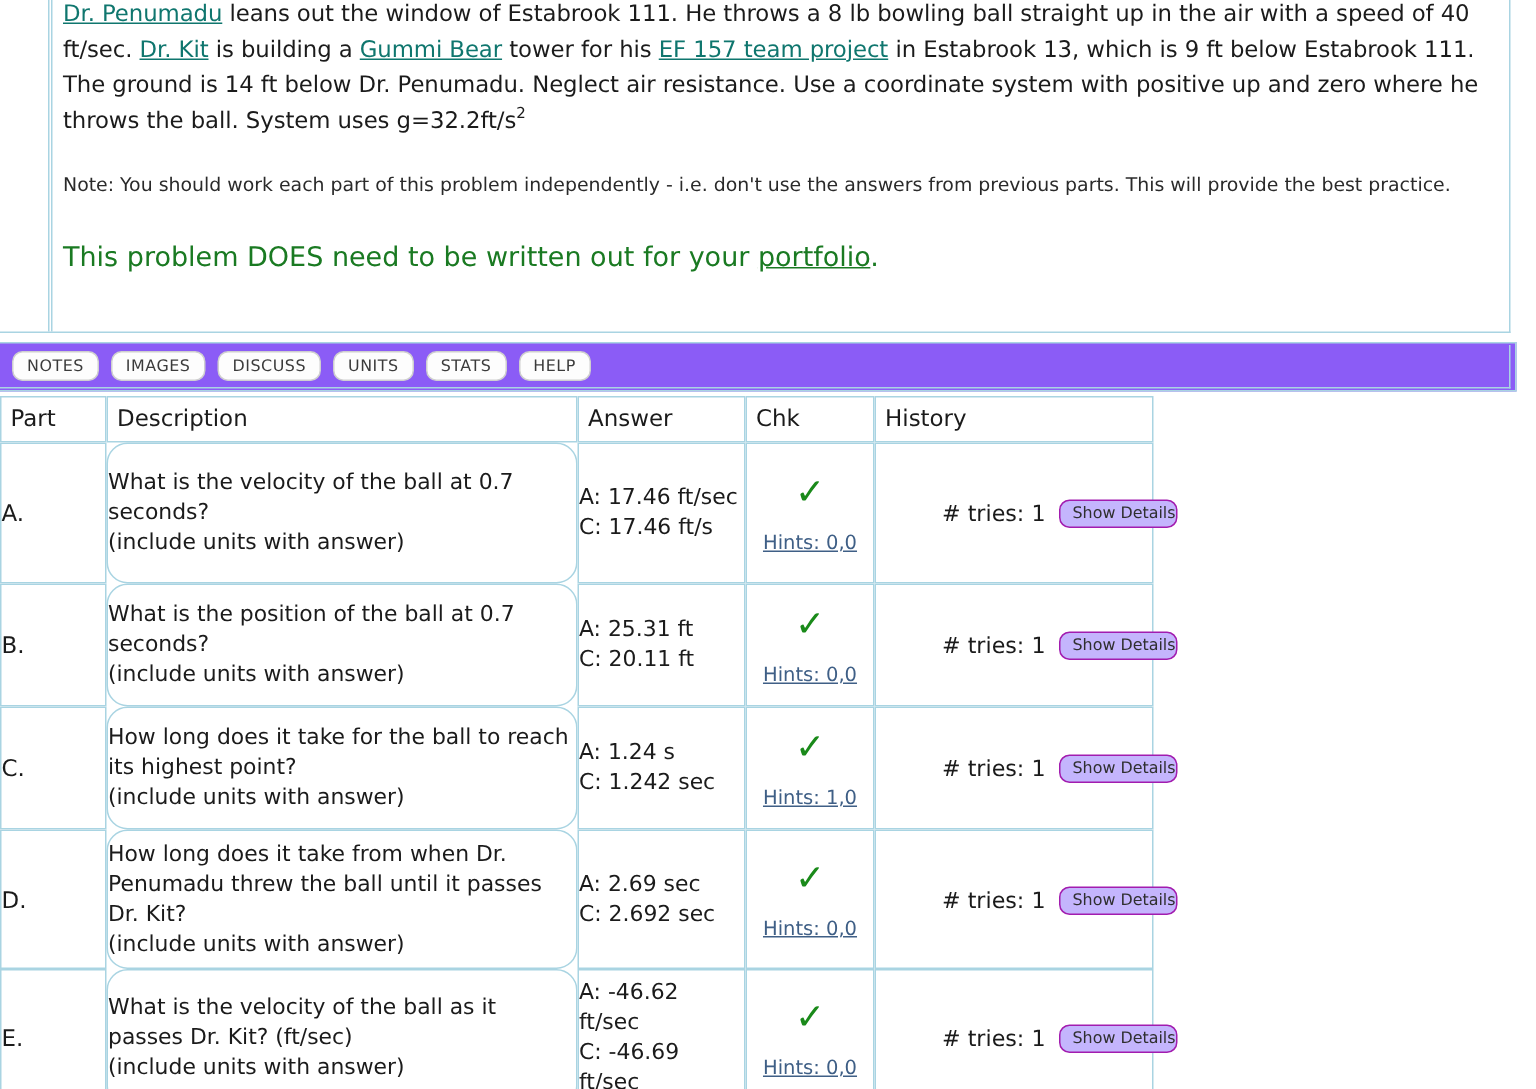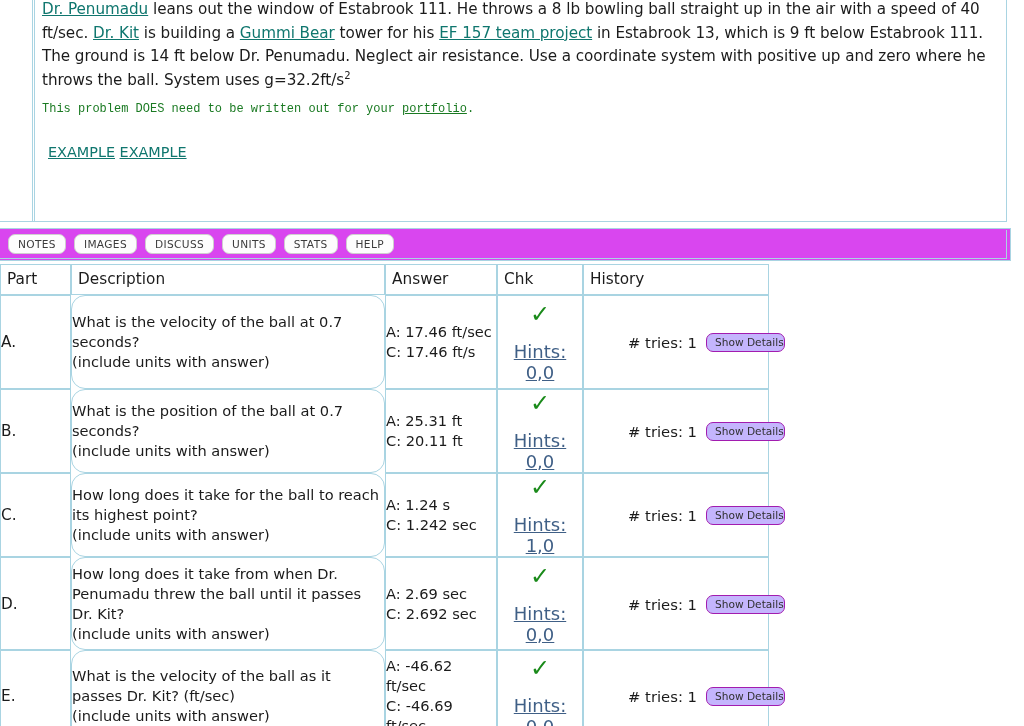--- a/index.html
+++ b/index.html
@@ -62,25 +62,24 @@
     line-height: 0;
     vertical-align: super;
   }
   .note {
     font-size: 12.6px;
     line-height: 21px;
     margin: 20px 0 0 0;
     color: #2a2a2a;
   }
   .portfolio-line {
-    font-size: 12px;
+    font-size: 18px;
     line-height: 22px;
-    margin: 6px 0 0 0;
+    margin: 28px 0 0 0;
     color: #1a7a22;
-    font-family: Liberation Mono, monospace;
   }
   .examples-line {
     font-size: 14.4px;
     line-height: 22px;
     margin: 21px 0 0 6px;
   }
   a.lnk {
     color: #0f766e;
     text-decoration: underline;
   }
@@ -92,21 +91,21 @@
   
   .toolbar-wrap {
     position: absolute;
     left: 0px;
     top: 228px;
     width: 1011px;
     height: 33px;
     border: 1px solid #a9d4e2;
     border-left: none;
     box-sizing: border-box;
-    background: #d946ef;
+    background: #8b5cf6;
     padding-left: 18px;
   }
   .toolbar-inner {
     position: absolute;
     left: 0;
     top: 1px;
     right: 3px;
     bottom: 1px;
     border: 1px solid #a9d4e2;
     border-left: none;
@@ -190,21 +189,21 @@
   }
   .check {
     color: #1a8a1a;
     font-size: 24px;
     line-height: 26px;
     display: block;
     font-family: "DejaVu Sans", sans-serif;
   }
   .hints {
     display: block;
-    font-size: 18px;
+    font-size: 13px;
     color: #3f5f86;
     text-decoration: underline;
     margin-top: 14px;
     cursor: pointer;
   }
   .cell-history {
     padding: 0 0 0 8px;
     white-space: nowrap;
   }
   .tries {
@@ -236,24 +235,24 @@
 </style>
 </head>
 <body>
 
 <div class="problem-panel">
   <div class="problem-gutter"></div>
   <div class="problem-body">
 
     <p class="stmt"><a class="lnk" href="#">Dr. Penumadu</a><span> leans out the window of Estabrook 111. He throws a 8 lb bowling ball straight up in the air with a speed of 40 ft/sec. </span><a class="lnk" href="#">Dr. Kit</a><span> is building a </span><a class="lnk" href="#">Gummi Bear</a><span> tower for his </span><a class="lnk" href="#">EF 157 team project</a><span> in Estabrook 13, which is 9 ft below Estabrook 111. The ground is 14 ft below Dr. Penumadu. Neglect air resistance. Use a coordinate system with positive up and zero where he throws the ball. System uses g=32.2ft/s</span><sup>2</sup></p>
 
+    <p class="note">Note: You should work each part of this problem independently - i.e. don't use the answers from previous parts. This will provide the best practice.</p>
 
     <p class="portfolio-line"><span>This problem DOES need to be written out for your </span><a class="lnk-green" href="#">portfolio</a><span>.</span></p>
 
-    <p class="examples-line"><a class="lnk" href="#">EXAMPLE</a> <a class="lnk" href="#">EXAMPLE</a></p>
 
   </div>
 </div>
 
 <div class="toolbar-wrap">
   <div class="toolbar-inner">
     <button class="tbtn">NOTES</button>
     <button class="tbtn">IMAGES</button>
     <button class="tbtn">DISCUSS</button>
     <button class="tbtn">UNITS</button>

